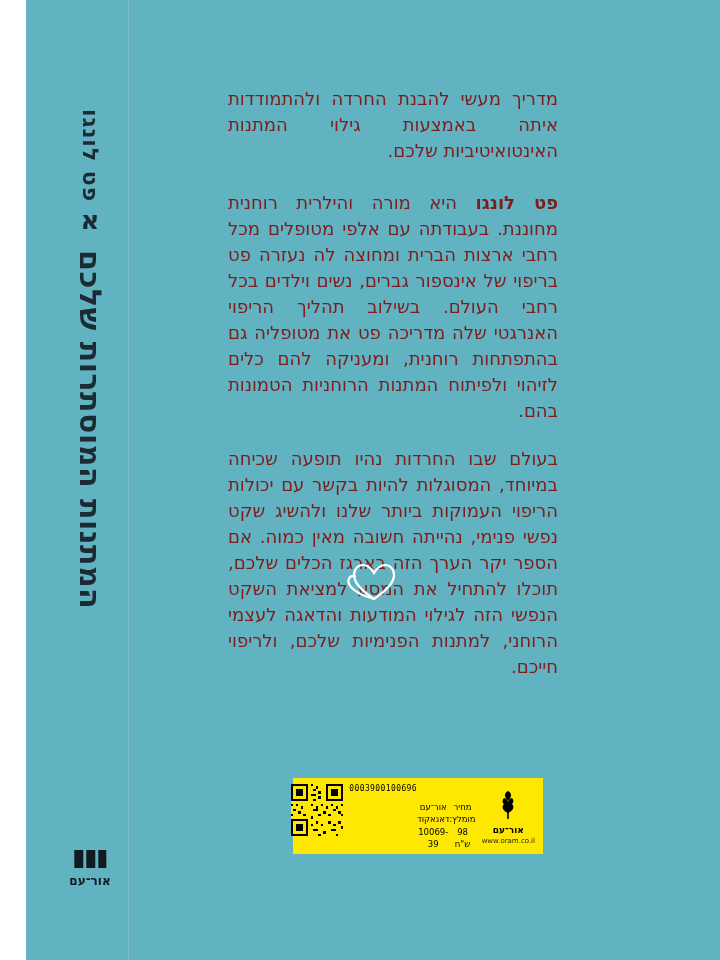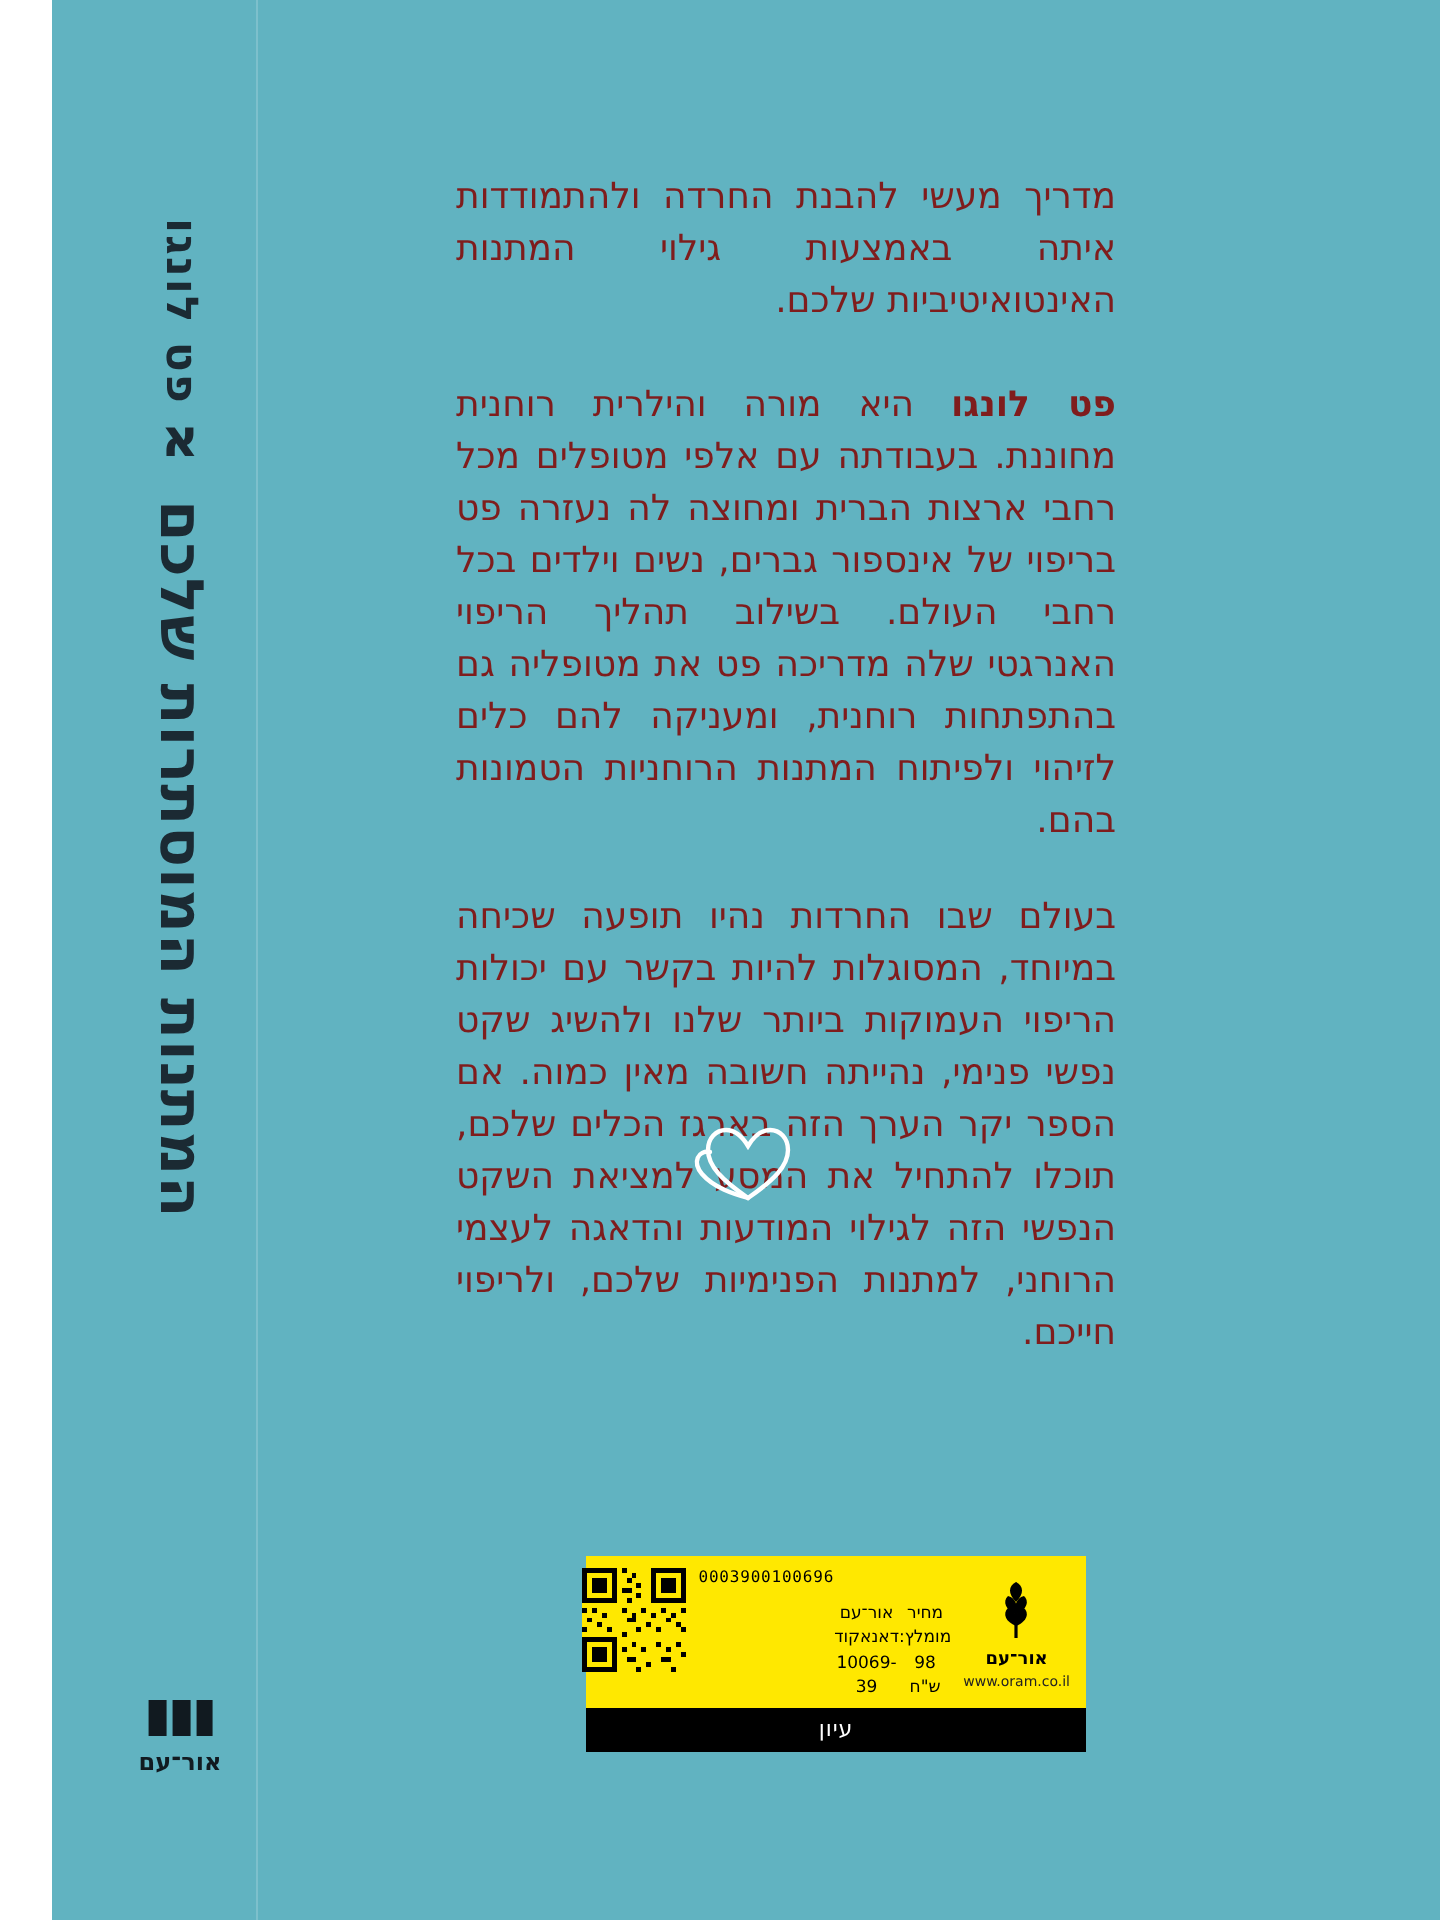--- a/index.html
+++ b/index.html
@@ -357,17 +357,16 @@
                 <rect x="17" y="16" width="1" height="1"></rect>
               <rect x="19" y="15" width="1" height="1"></rect>
                 <rect x="16" y="18" width="2" height="1"></rect>
               <rect x="20" y="17" width="1" height="1"></rect>
                 <rect x="18" y="20" width="1" height="1"></rect>
             </g>
           </svg>
         </div>
 
       </div>
-      <div class="barcode-footer">עיון</div>
     </div>
 
   </div>
 </div>
 
 </body></html>

